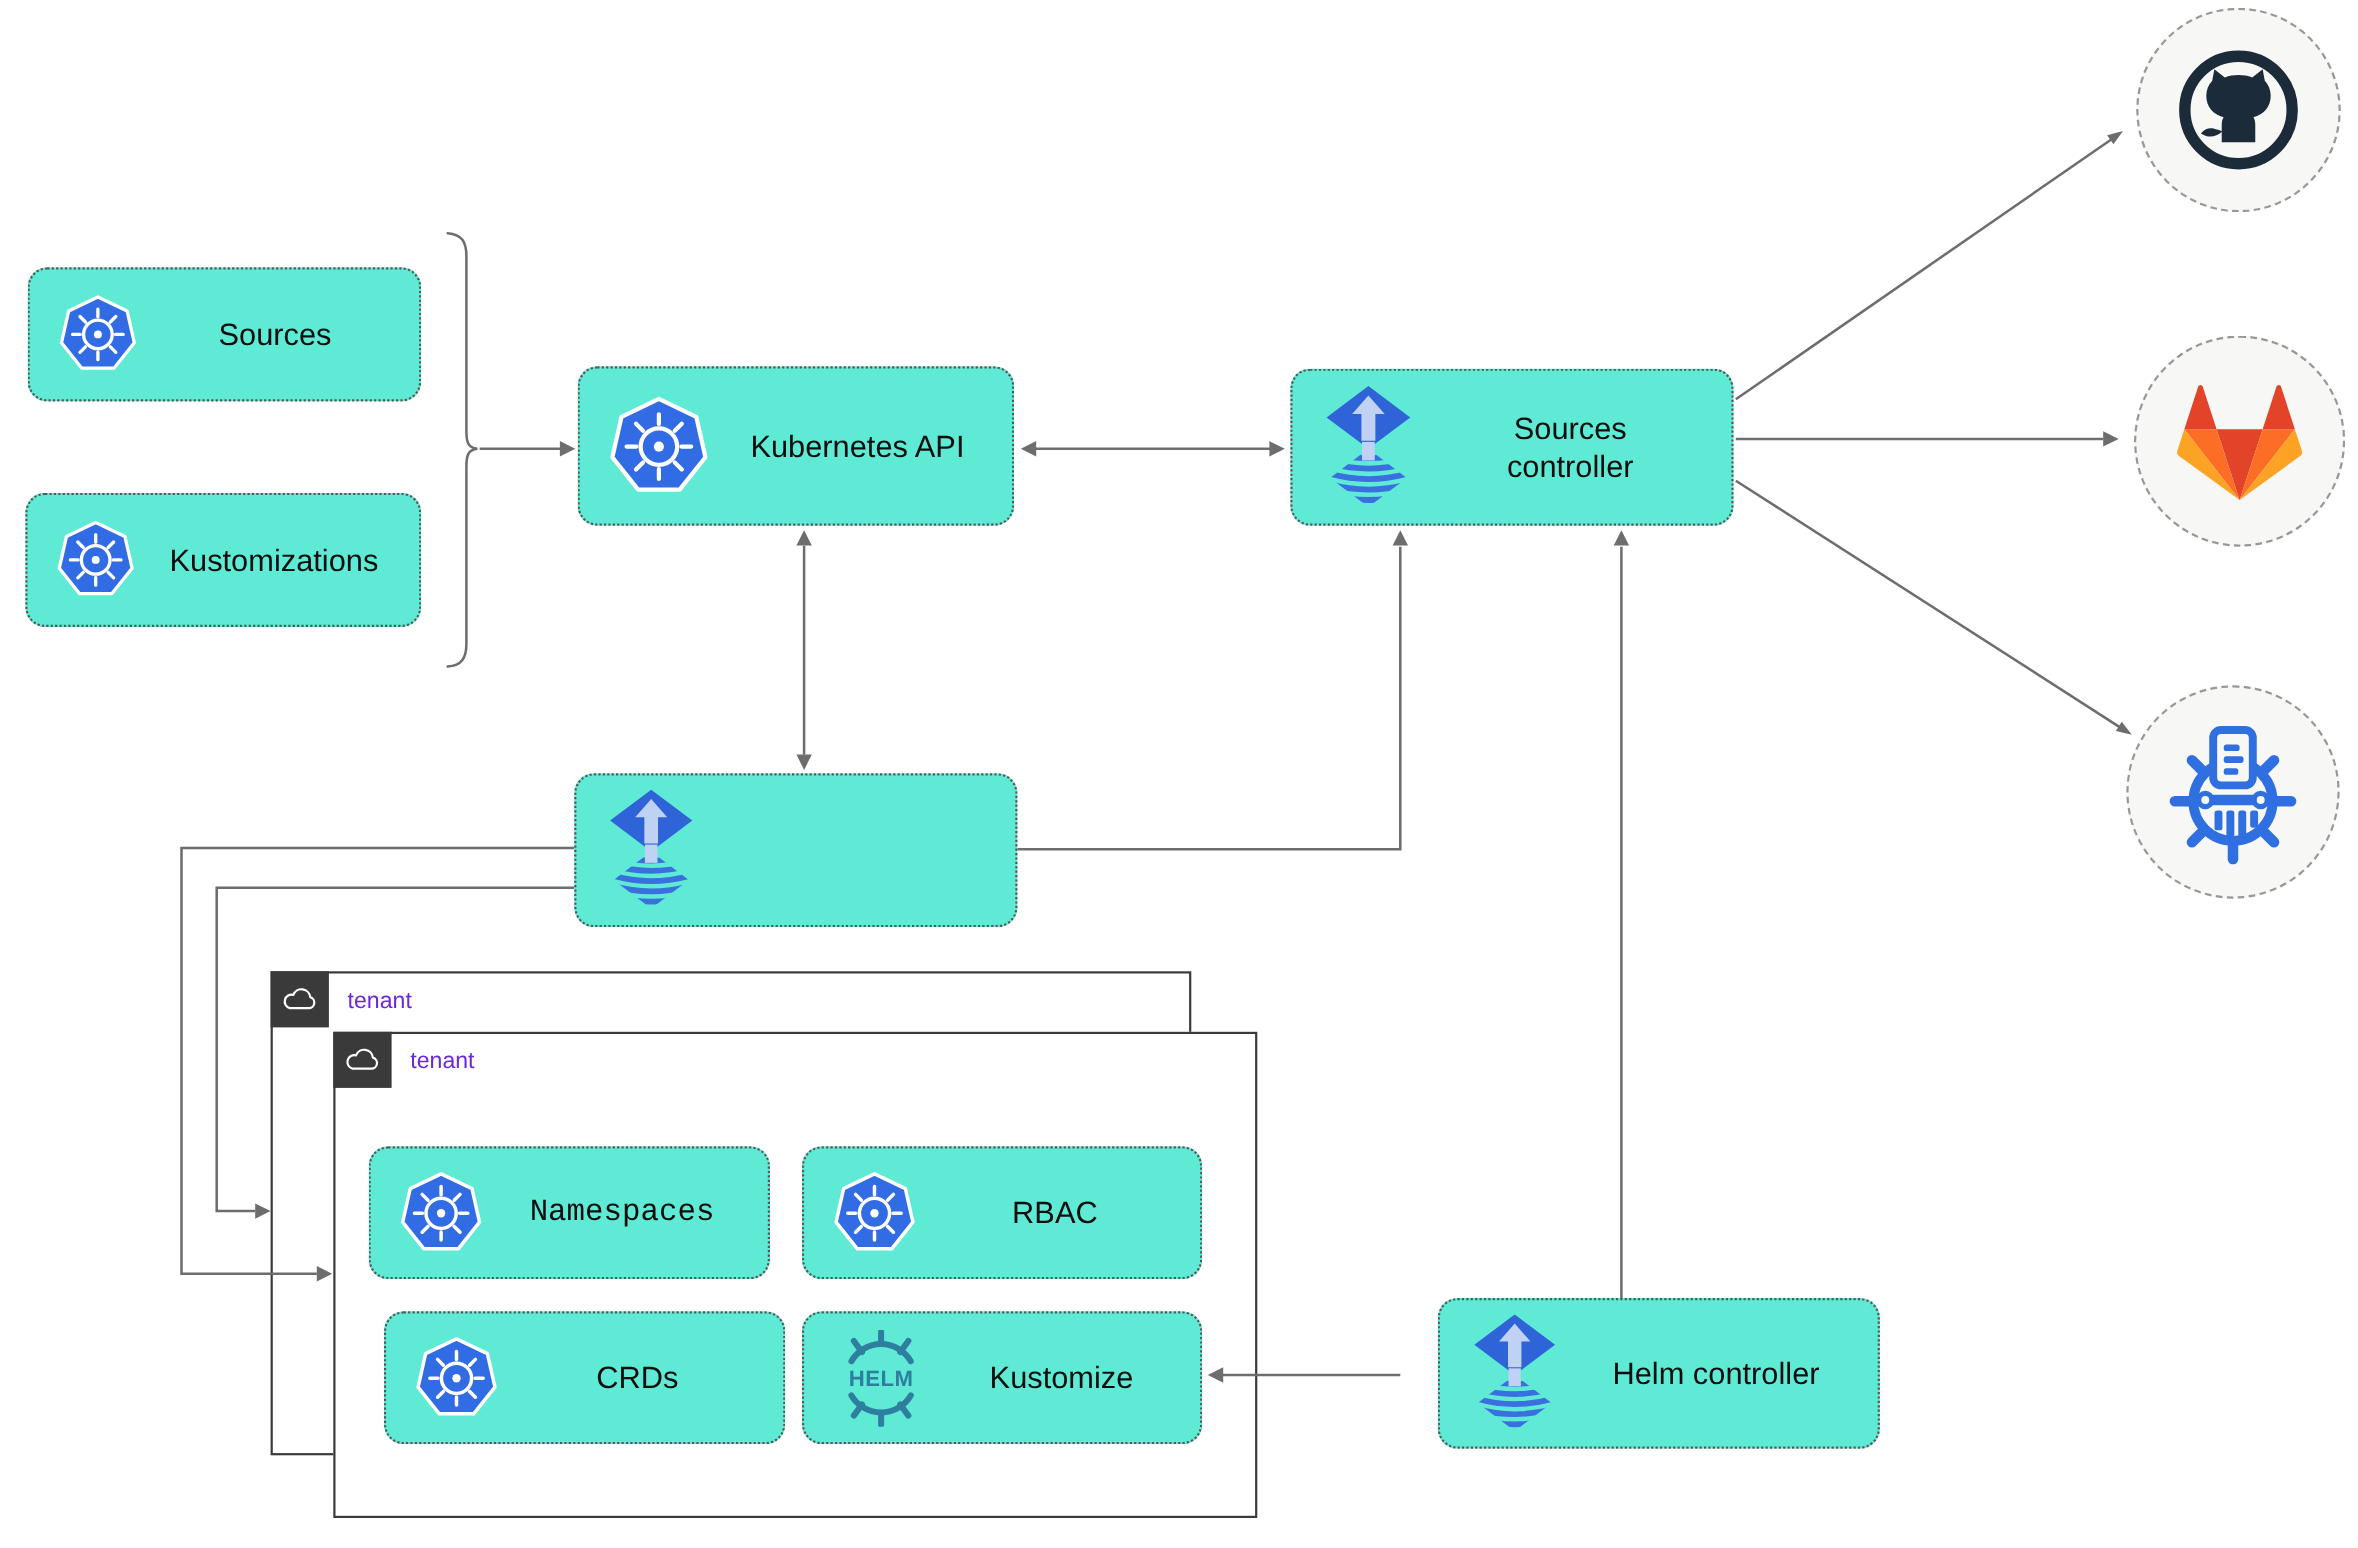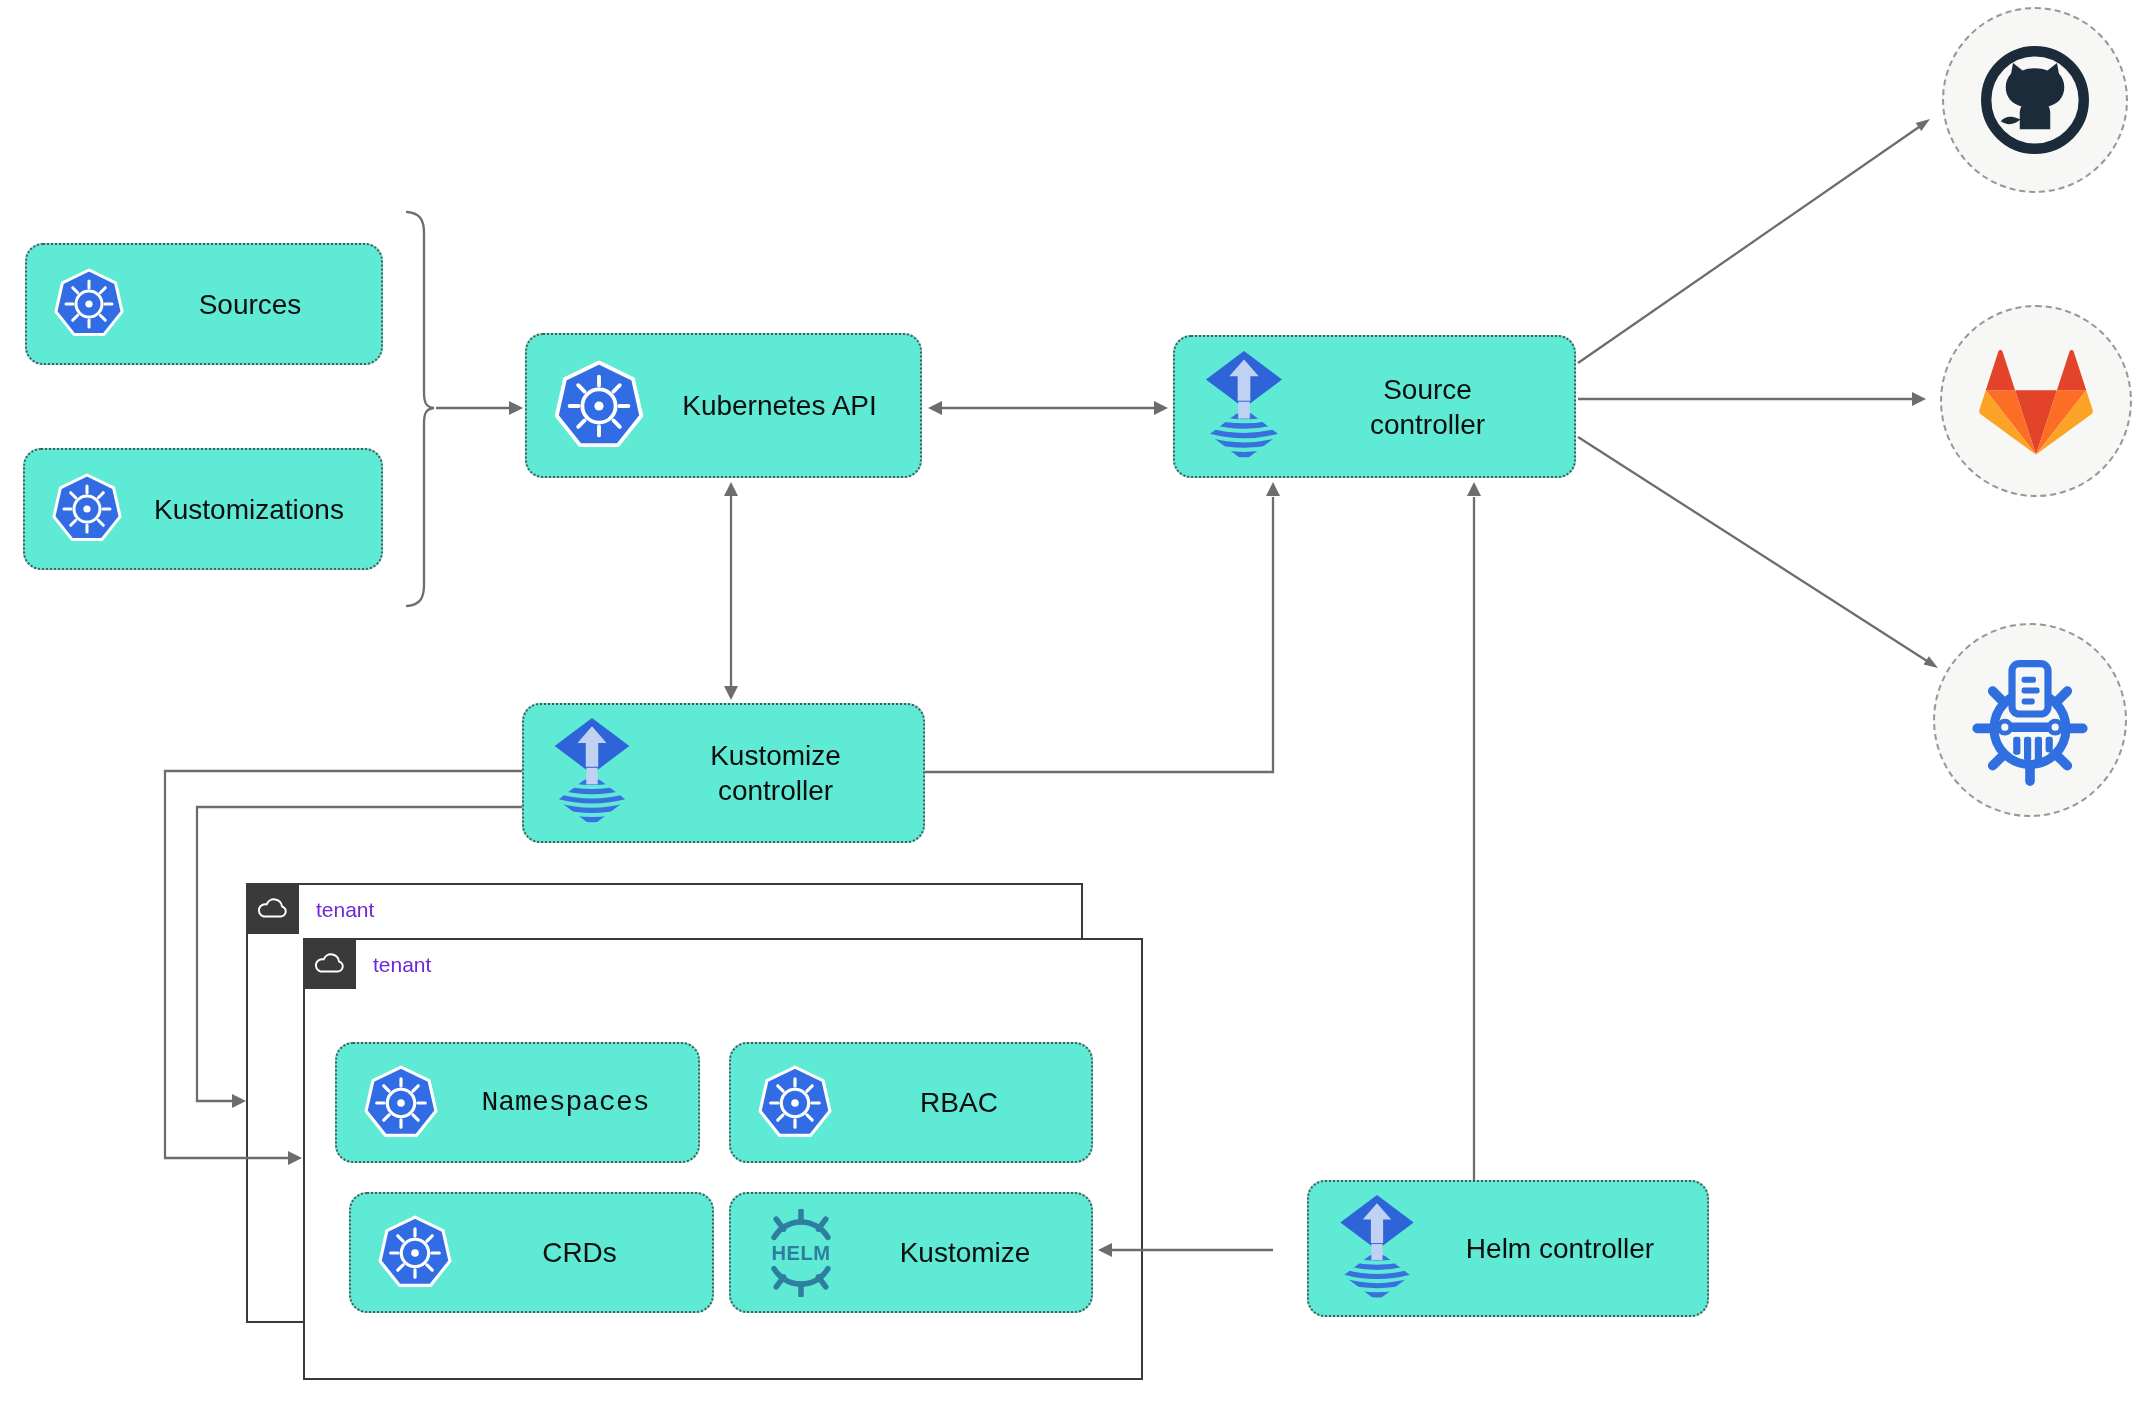--- a/index.html
+++ b/index.html
@@ -120,21 +120,21 @@
         <g clip-path="url(#fluxclipA)" stroke="#3a6fe0" stroke-width="5" fill="none">
           <path d="M2,56 Q40,68 78,56"></path>
             <path d="M2,65 Q40,77 78,65"></path>
           <path d="M2,74 Q40,86 78,74"></path>
             <path d="M2,83 Q40,95 78,83"></path>
           <path d="M2,92 Q40,104 78,92"></path>
         </g>
         <rect x="34.5" y="48" width="11" height="16" fill="#bfd2f4"></rect>
       </svg>
     </span>
-    <span class="lbl wrap">Source controller</span>
+    <span class="lbl wrap">Sources controller</span>
   </div>
 
   <div class="node n-kustomizectl">
     <span class="icon-wrap">
       <svg width="84" height="110" viewBox="0 0 80 106">
         <defs>
             <clipPath id="fluxclipB">
               <polygon points="40,54 73,79 40,104 7,79"></polygon>
             </clipPath>
           </defs>
@@ -143,21 +143,20 @@
         <g clip-path="url(#fluxclipB)" stroke="#3a6fe0" stroke-width="5" fill="none">
           <path d="M2,56 Q40,68 78,56"></path>
             <path d="M2,65 Q40,77 78,65"></path>
           <path d="M2,74 Q40,86 78,74"></path>
             <path d="M2,83 Q40,95 78,83"></path>
           <path d="M2,92 Q40,104 78,92"></path>
         </g>
         <rect x="34.5" y="48" width="11" height="16" fill="#bfd2f4"></rect>
       </svg>
     </span>
-    <span class="lbl wrap">Kustomize controller</span>
   </div>
 
   <div class="node n-helmctl">
     <span class="icon-wrap">
       <svg width="84" height="108" viewBox="0 0 80 106">
         <defs>
             <clipPath id="fluxclipC">
               <polygon points="40,54 73,79 40,104 7,79"></polygon>
             </clipPath>
           </defs>

